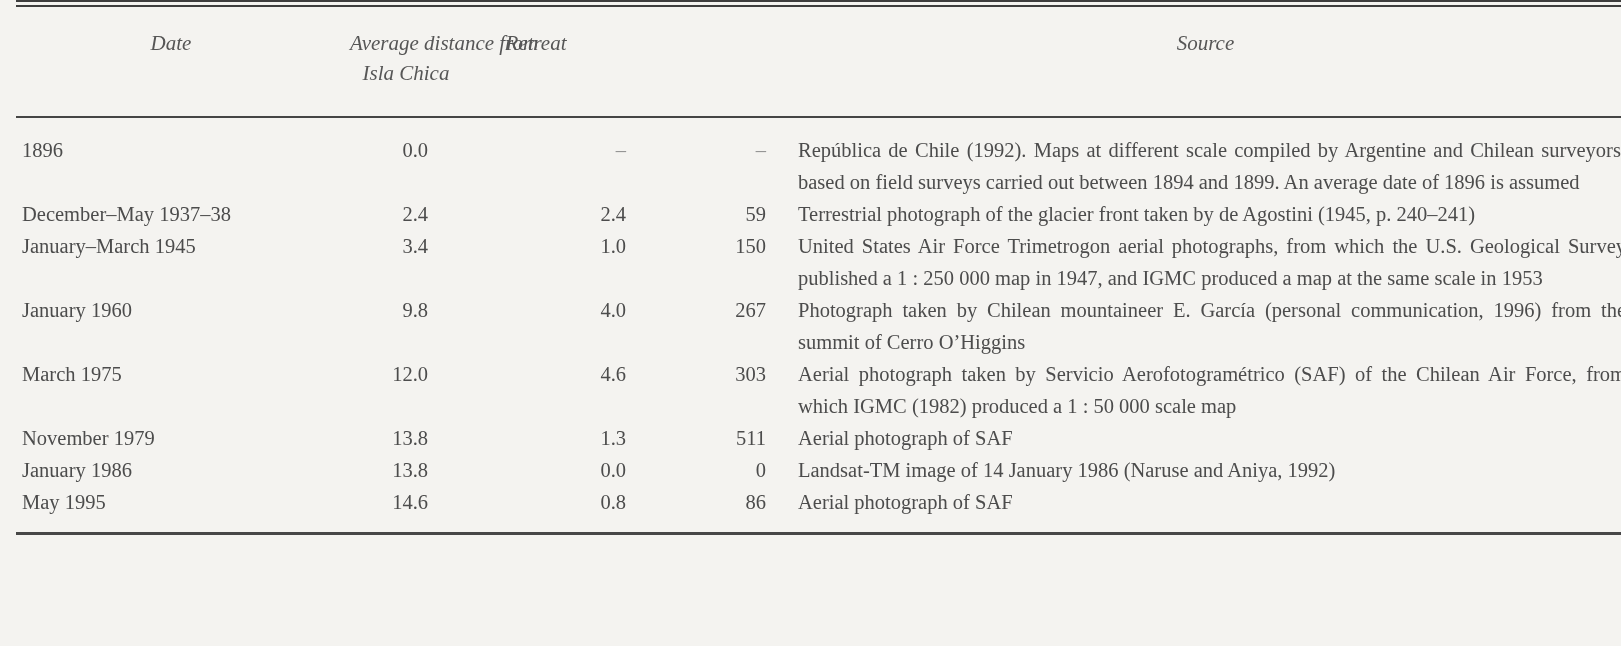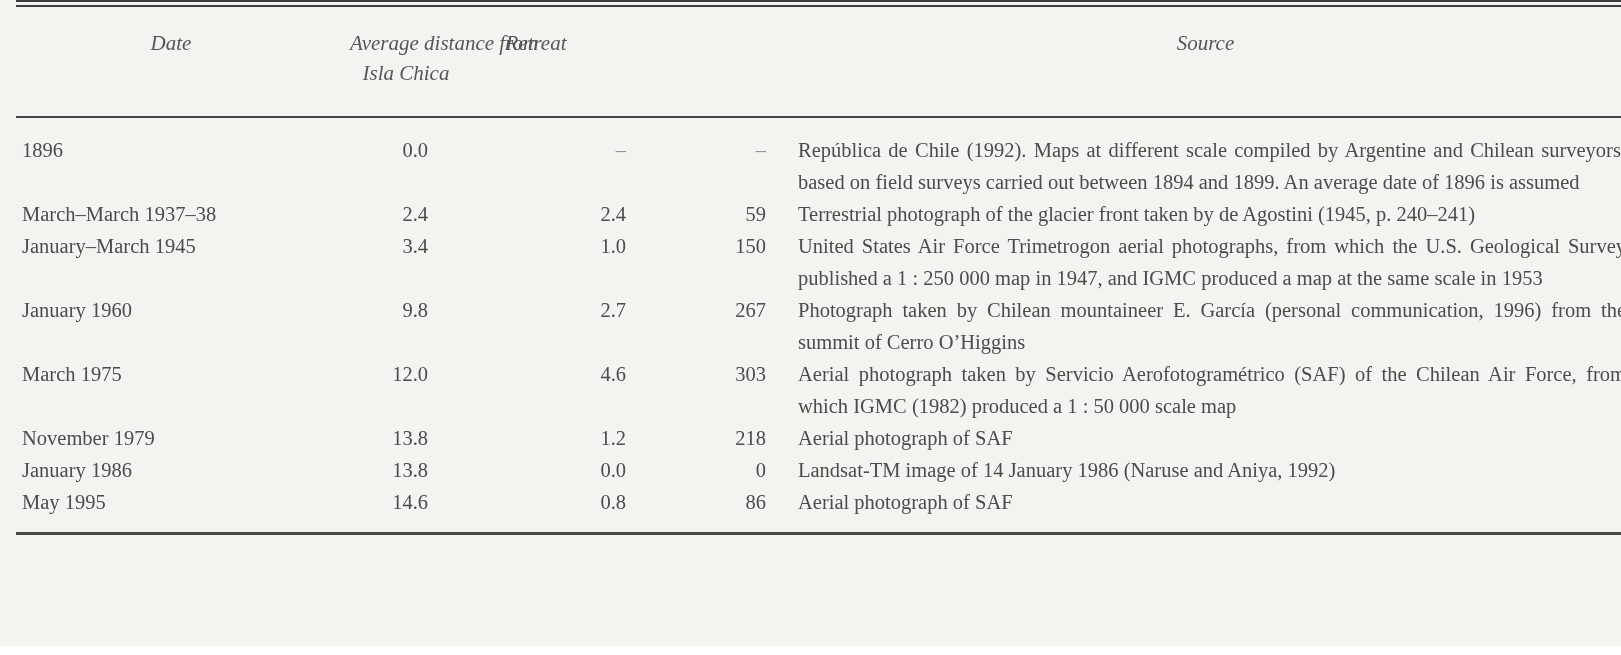--- a/index.html
+++ b/index.html
@@ -87,52 +87,52 @@
     </thead>
     <tbody>
       <tr class="first-row">
         <td class="date">1896</td>
         <td class="num pr10">0.0</td>
         <td class="num pr8 dash">–</td>
         <td class="num pr8 dash">–</td>
         <td class="source">República de Chile (1992). Maps at different scale compiled by Argentine and Chilean surveyors, based on field surveys carried out between 1894 and 1899. An average date of 1896 is assumed</td>
       </tr>
       <tr>
-        <td class="date">March–March 1937–38</td>
+        <td class="date">December–May 1937–38</td>
         <td class="num pr10">2.4</td>
         <td class="num pr8">2.4</td>
         <td class="num pr8">59</td>
         <td class="source">Terrestrial photograph of the glacier front taken by de Agostini (1945, p. 240–241)</td>
       </tr>
       <tr>
         <td class="date">January–March 1945</td>
         <td class="num pr10">3.4</td>
         <td class="num pr8">1.0</td>
         <td class="num pr8">150</td>
         <td class="source">United States Air Force Trimetrogon aerial photographs, from which the U.S. Geological Survey published a 1 : 250 000 map in 1947, and IGMC produced a map at the same scale in 1953</td>
       </tr>
       <tr>
         <td class="date">January 1960</td>
         <td class="num pr10">9.8</td>
-        <td class="num pr8">2.7</td>
+        <td class="num pr8">4.0</td>
         <td class="num pr8">267</td>
         <td class="source">Photograph taken by Chilean mountaineer E. García (personal communication, 1996) from the summit of Cerro O’Higgins</td>
       </tr>
       <tr>
         <td class="date">March 1975</td>
         <td class="num pr10">12.0</td>
         <td class="num pr8">4.6</td>
         <td class="num pr8">303</td>
         <td class="source">Aerial photograph taken by Servicio Aerofotogramétrico (SAF) of the Chilean Air Force, from which IGMC (1982) produced a 1 : 50 000 scale map</td>
       </tr>
       <tr>
         <td class="date">November 1979</td>
         <td class="num pr10">13.8</td>
-        <td class="num pr8">1.2</td>
-        <td class="num pr8">218</td>
+        <td class="num pr8">1.3</td>
+        <td class="num pr8">511</td>
         <td class="source">Aerial photograph of SAF</td>
       </tr>
       <tr>
         <td class="date">January 1986</td>
         <td class="num pr10">13.8</td>
         <td class="num pr8">0.0</td>
         <td class="num pr8">0</td>
         <td class="source">Landsat-TM image of 14 January 1986 (Naruse and Aniya, 1992)</td>
       </tr>
       <tr class="last-row">

